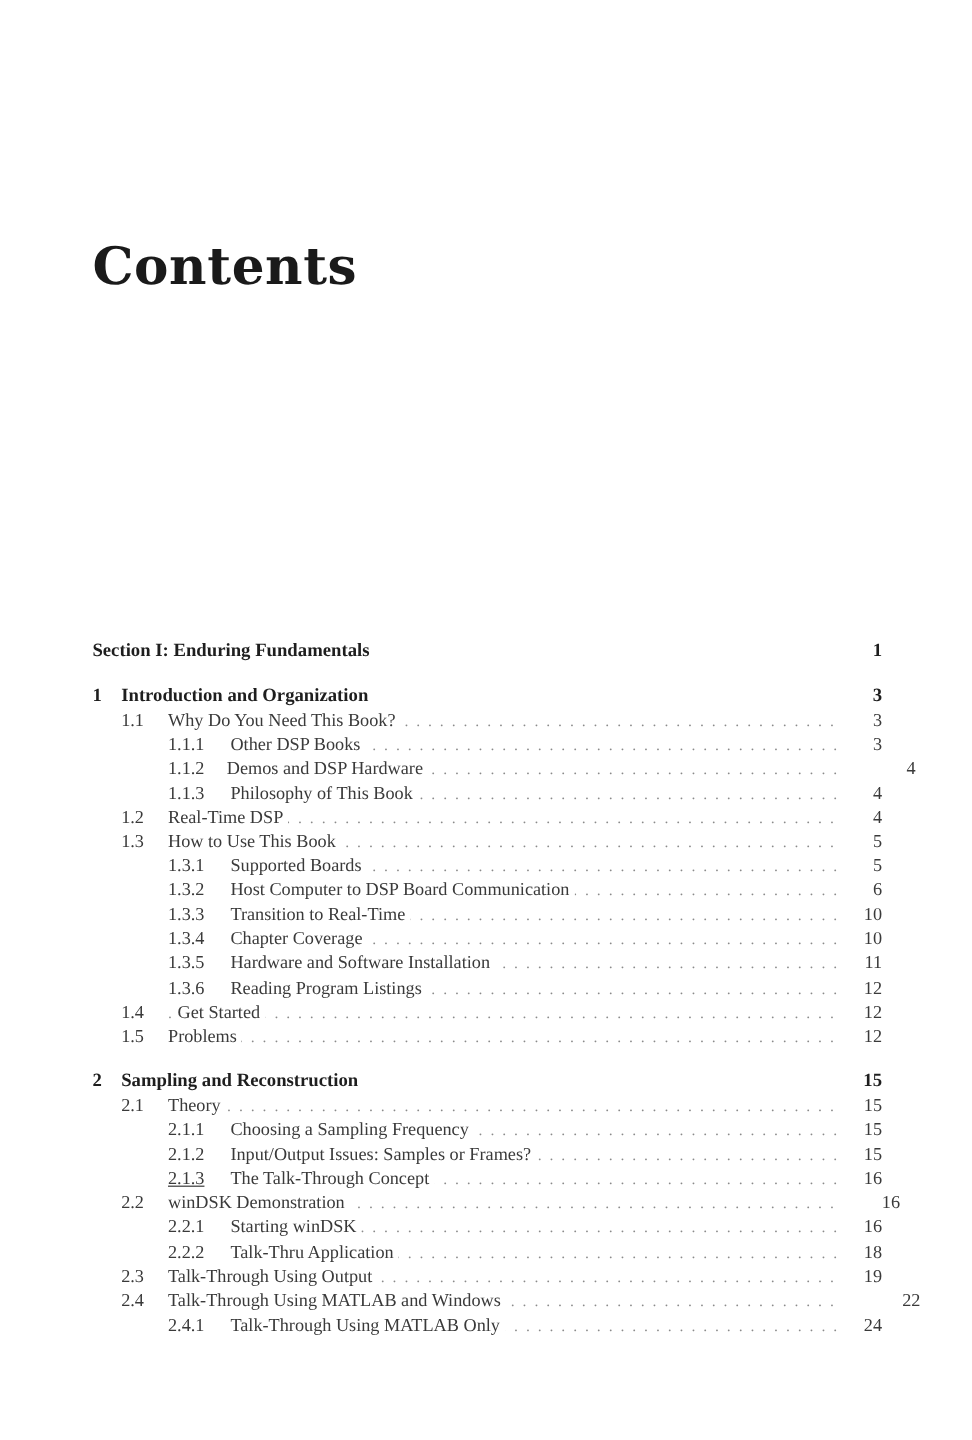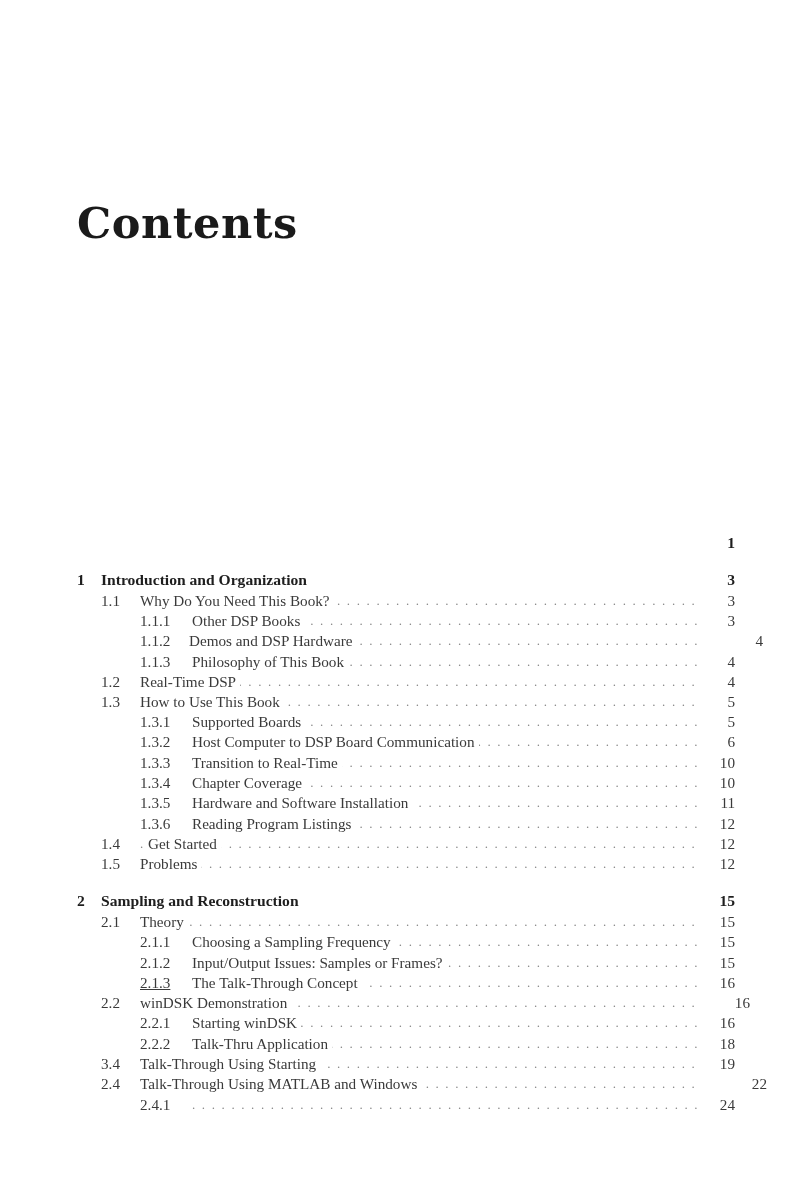--- a/index.html
+++ b/index.html
@@ -31,20 +31,21 @@
     .row.section { font-weight: bold; color: #1e1e1e; font-size: 15.6px; }
   </style>
 </head>
 <body>
 
 <div class="title">Contents</div>
 
 <div class="toc">
 
   <div class="row section" style="top:533px;">
+    <span class="text" style="left:77px;">Section I: Enduring Fundamentals</span>
     <span class="page">1</span>
   </div>
 
   <div class="row bold" style="top:570px;">
     <span class="num" style="left:77px;">1</span>
     <span class="text" style="left:101px;">Introduction and Organization</span>
     <span class="page">3</span>
   </div>
 
   <div class="row" style="top:591px;">
@@ -174,30 +175,31 @@
     <span class="text" style="left:192px;">Starting winDSK</span>
     <span class="page">16</span>
   </div>
   <div class="row" style="top:1034px;">
     <span class="num" style="left:140px;">2.2.2</span>
     <span class="dots" style="left:192px; width:508px;">...................................................................................</span>
     <span class="text" style="left:192px;">Talk-Thru Application</span>
     <span class="page">18</span>
   </div>
   <div class="row" style="top:1054px;">
-    <span class="num" style="left:101px;">3.4</span>
-    <span class="dots" style="left:140px; width:560px;">...................................................................................</span>
-    <span class="text" style="left:140px;">Talk-Through Using Starting</span>
+    <span class="num" style="left:101px;">2.3</span>
+    <span class="dots" style="left:140px; width:560px;">...................................................................................</span>
+    <span class="text" style="left:140px;">Talk-Through Using Output</span>
     <span class="page">19</span>
   </div>
   <div class="row" style="top:1074px;padding-left:32px;">
     <span class="num" style="left:101px;">2.4</span>
     <span class="dots" style="left:140px; width:560px;">...................................................................................</span>
     <span class="text" style="left:140px;">Talk-Through Using MATLAB and Windows</span>
     <span class="page">22</span>
   </div>
   <div class="row" style="top:1095px;">
     <span class="num" style="left:140px;">2.4.1</span>
     <span class="dots" style="left:192px; width:508px;">...................................................................................</span>
+    <span class="text" style="left:192px;">Talk-Through Using MATLAB Only</span>
     <span class="page">24</span>
   </div>
 
 </div>
 
 </body></html>

